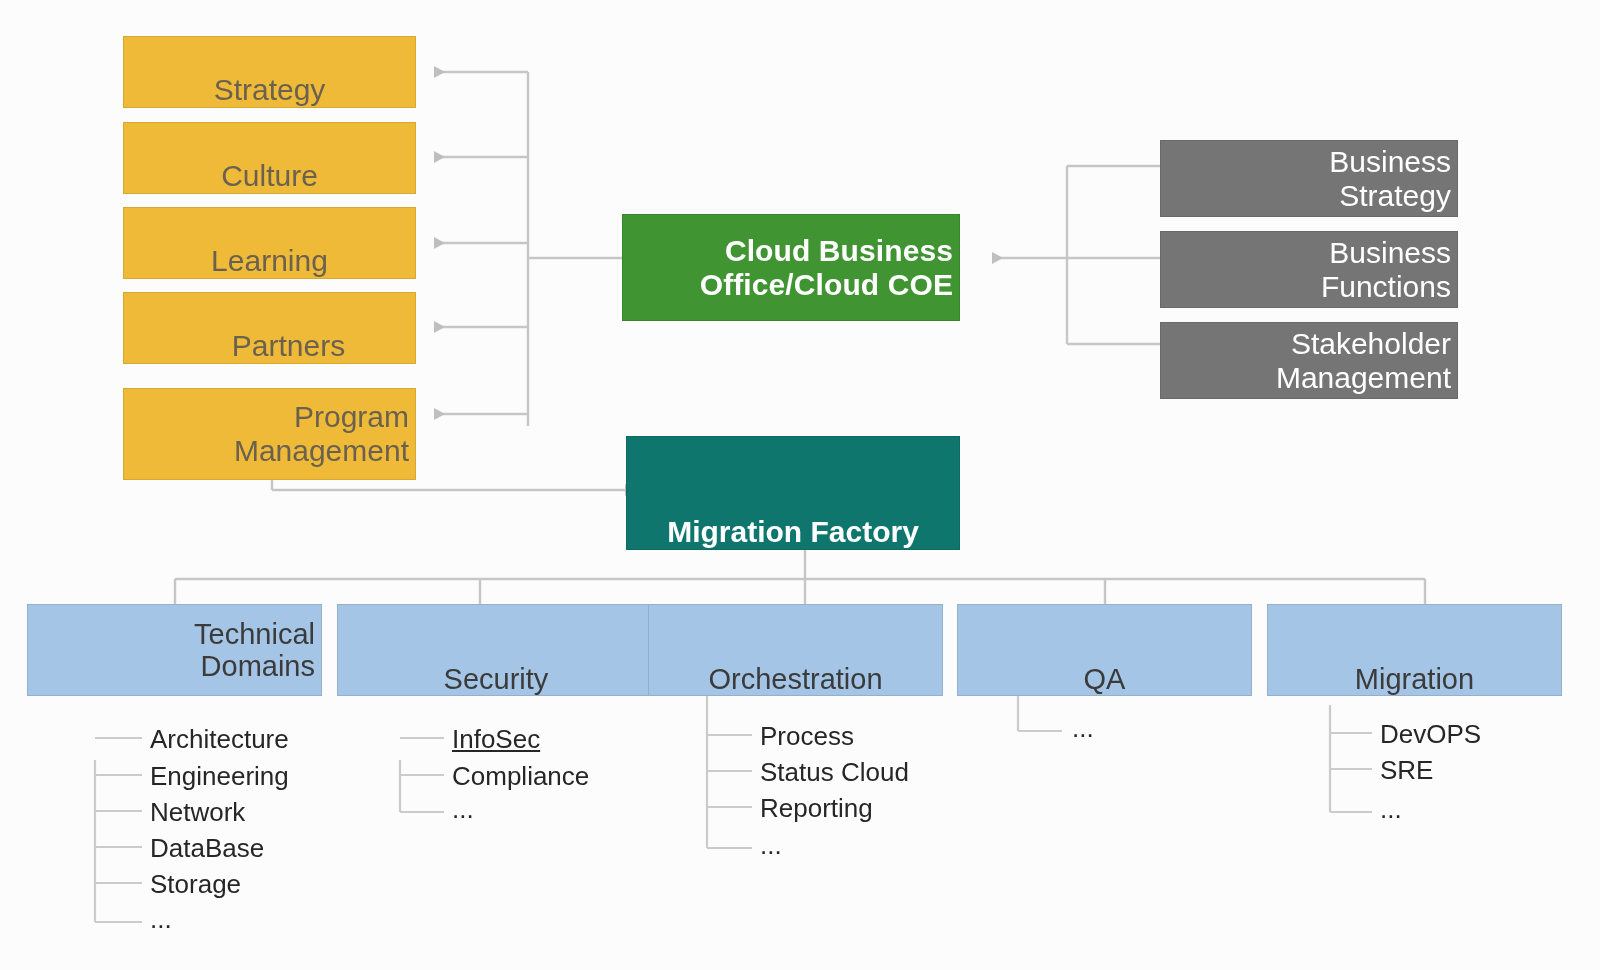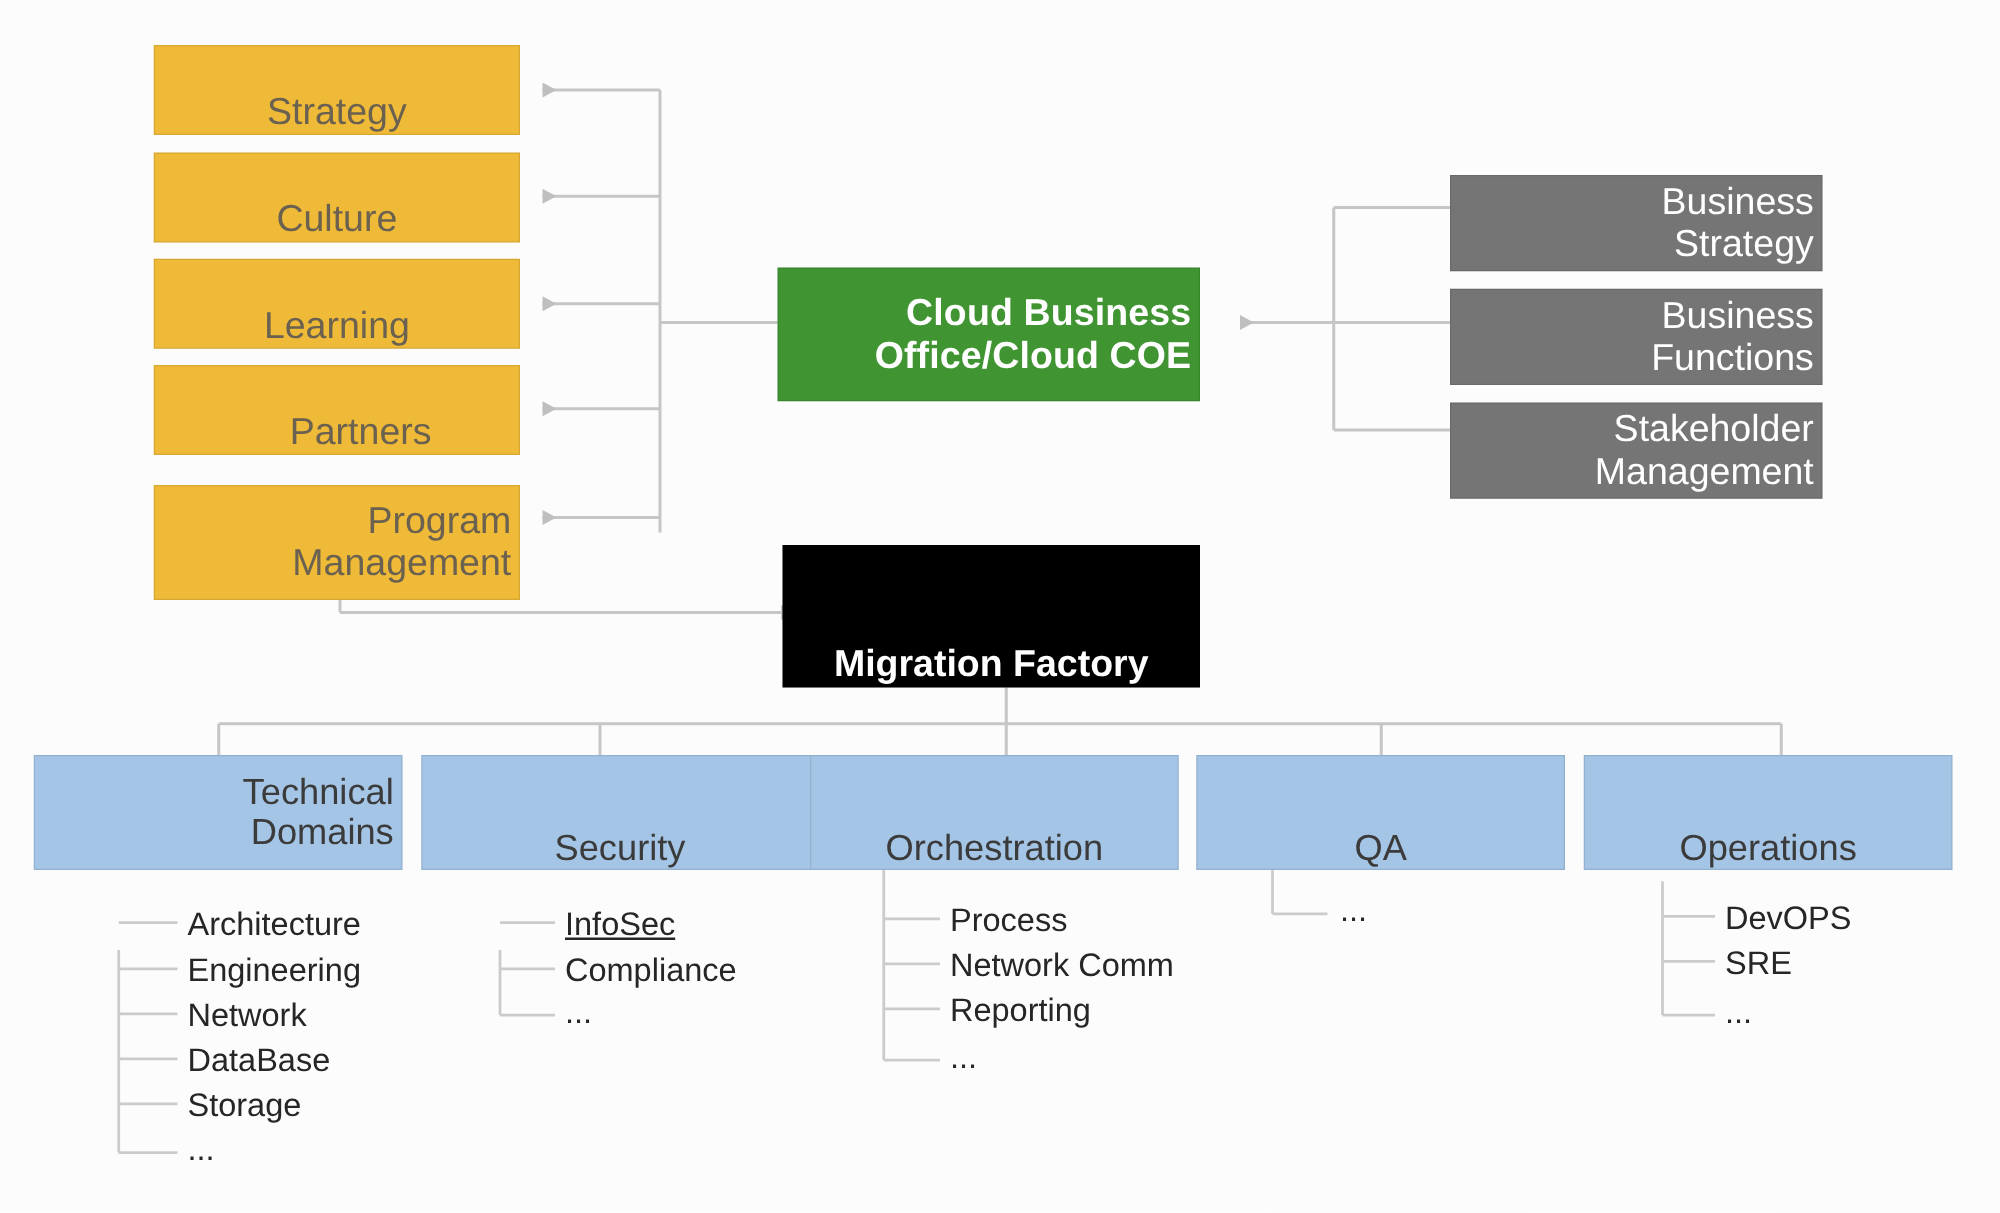--- a/index.html
+++ b/index.html
@@ -19,21 +19,21 @@
   }
   .node span{display:block;padding:0 6px;}
 
   
   .n-yellow{background:#EFBA37;color:#6B6150;font-size:30px;font-weight:400;}
   
   .n-green{background:#409532;color:#ffffff;font-size:30px;font-weight:700;letter-spacing:.1px;}
   
   .n-gray{background:#757575;color:#ffffff;font-size:30px;font-weight:400;margin-top:12px;}
   
-  .n-blue{background:#000000;color:#ffffff;font-size:30px;font-weight:700;}
+  .n-blue{background:#0f766e;color:#ffffff;font-size:30px;font-weight:700;}
   
   .n-lblue{background:#A4C5E5;color:#3B3B3B;font-size:29px;font-weight:400;}
 
   .sub{
     position:absolute;
     font-size:26px;color:#262626;font-weight:400;
     white-space:nowrap;line-height:1;
   }
 </style>
 </head>
@@ -165,36 +165,36 @@
 
   <div class="node n-lblue" style="left:648px;top:604px;width:295px;height:92px;">
     <span>Orchestration</span>
   </div>
 
   <div class="node n-lblue" style="left:957px;top:604px;width:295px;height:92px;">
     <span>QA</span>
   </div>
 
   <div class="node n-lblue" style="left:1267px;top:604px;width:295px;height:92px;">
-    <span>Operations</span>
+    <span>Migration</span>
   </div>
 
   <div class="sub" style="left:150px;top:726px;">Architecture</div>
   <div class="sub" style="left:150px;top:763px;">Engineering</div>
   <div class="sub" style="left:150px;top:799px;">Network</div>
   <div class="sub" style="left:150px;top:835px;">DataBase</div>
   <div class="sub" style="left:150px;top:871px;">Storage</div>
   <div class="sub" style="left:150px;top:906px;">...</div>
 
   <div class="sub" style="left:452px;top:726px;text-decoration:underline;">InfoSec</div>
   <div class="sub" style="left:452px;top:763px;">Compliance</div>
   <div class="sub" style="left:452px;top:796px;">...</div>
 
   <div class="sub" style="left:760px;top:723px;">Process</div>
-  <div class="sub" style="left:760px;top:759px;">Network Comm</div>
+  <div class="sub" style="left:760px;top:759px;">Status Cloud</div>
   <div class="sub" style="left:760px;top:795px;">Reporting</div>
   <div class="sub" style="left:760px;top:832px;">...</div>
 
   <div class="sub" style="left:1072px;top:715px;">...</div>
 
   <div class="sub" style="left:1380px;top:721px;">DevOPS</div>
   <div class="sub" style="left:1380px;top:757px;">SRE</div>
   <div class="sub" style="left:1380px;top:796px;">...</div>
 
 </div>

